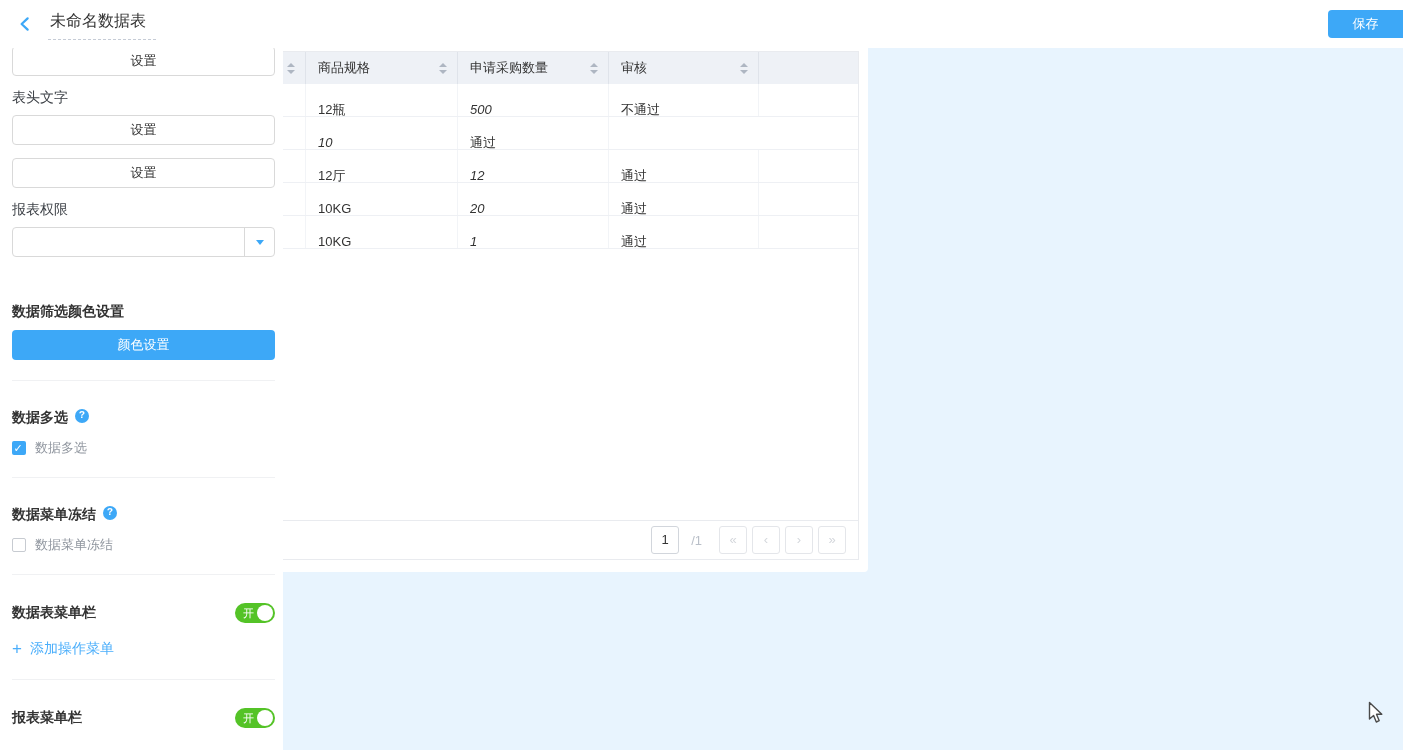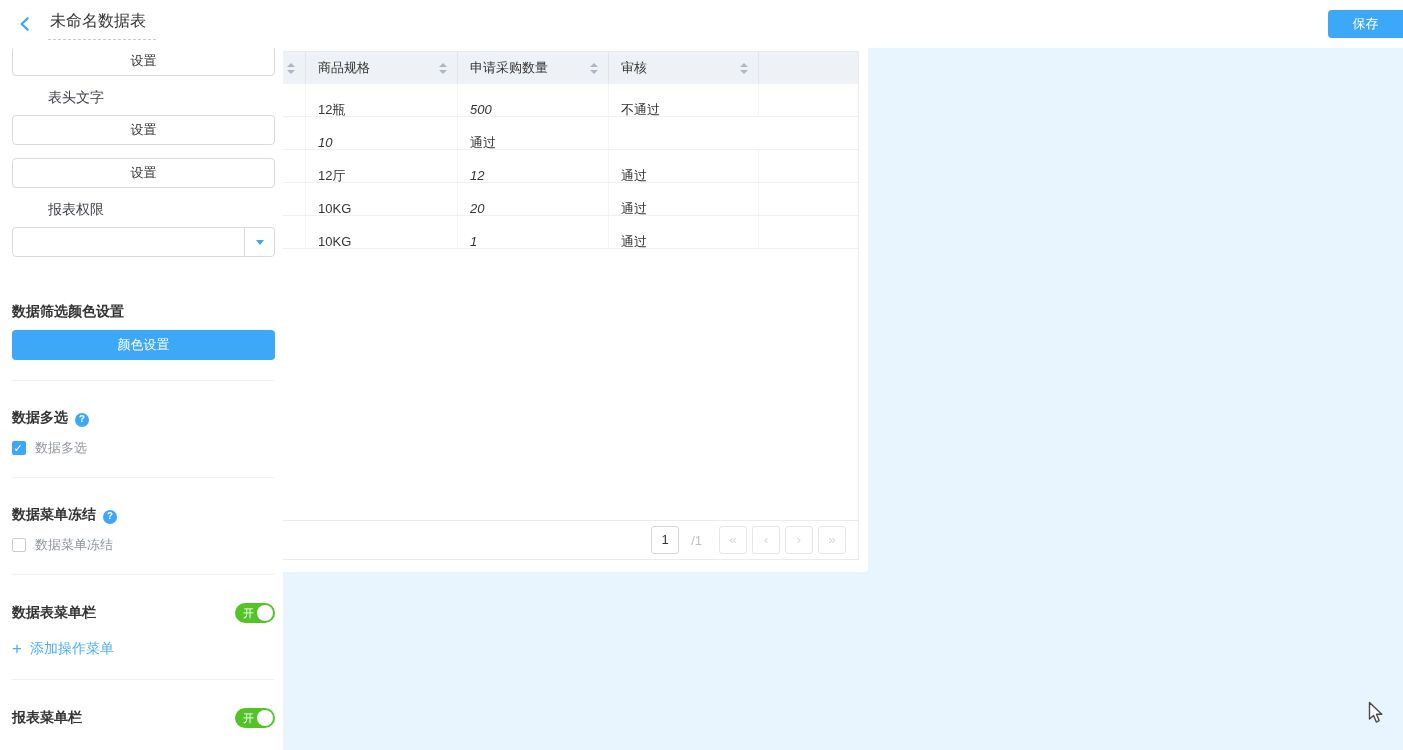--- a/index.html
+++ b/index.html
@@ -74,26 +74,26 @@
   .psize .val { padding:0 13px; line-height:26px; font-size:13px; color:#333; }
   .psize .arr { width:27px; border-left:1px solid #d9dce1; display:flex; align-items:center; justify-content:center; }
   .total { color:#9aa0a8; font-size:13px; margin-left:15px; }
   .pager { margin-left:auto; display:flex; align-items:center; gap:5px; }
   .pageno { width:28px; height:28px; border:1px solid #d2d6dc; border-radius:3px; text-align:center; line-height:26px; font-size:13px; color:#333; background:#fff; }
   .slash { color:#b9bfc8; font-size:13px; margin:0 12px 0 7px; }
   .navbtn { width:28px; height:28px; border:1px solid #e4e6ea; border-radius:3px; background:#fff; color:#d4d7dc; font-size:13px; text-align:center; line-height:25px; cursor:default; }
 
   
   #rp { left:1120; top:45; width:283px; height:760px; border-radius:6px 0 0 0; padding:20px 8px 0 12px; }
-  .rlabel { font-size:14px; color:#3c4046; margin-bottom:8px;margin-left:36px; }
+  .rlabel { font-size:14px; color:#3c4046; margin-bottom:8px; }
   .rbtn { width:100%; height:30px; border:1px solid #d9d9d9; border-radius:4px; background:#fff; font-size:13px; color:#333; margin-bottom:13px; cursor:pointer; display:block; }
   .rselect { height:30px; border:1px solid #d9d9d9; border-radius:4px; display:flex; background:#fff; cursor:pointer; }
   .rselect .rsv { flex:1; }
   .rselect .rsa { width:30px; border-left:1px solid #d9d9d9; display:flex; align-items:center; justify-content:center; }
-  .rtitle { font-weight:bold; font-size:14px; color:#333; display:flex; align-items:flex-end; gap:7px;font-family:Liberation Mono, monospace; }
+  .rtitle { font-weight:bold; font-size:14px; color:#333; display:flex; align-items:flex-start; gap:7px;font-family:Liberation Mono, monospace; }
   .primary-btn { width:100%; height:30px; background:#3da8f7; color:#fff; border:none; border-radius:4px; font-size:13px; cursor:pointer; display:block; }
   .divider { height:1px; background:#f0f1f3; margin:20px 0 28px; }
   .help { width:14px; height:14px; border-radius:50%; background:#3da8f7; color:#fff; font-size:10px; line-height:14px; text-align:center; cursor:pointer; flex-shrink:0; }
   .chk-row { display:flex; align-items:center; gap:9px; margin:12px 0 14px; font-size:13px; color:#8f959e; cursor:pointer; }
   .cb { width:14px; height:14px; border-radius:2px; flex-shrink:0; position:relative; }
   .cb.on { background:#3da8f7; }
   .cb.on::after { content:"✓"; position:absolute; left:1.5px; top:0; color:#fff; font-size:11px; line-height:14px; }
   .cb.off { background:#fff; border:1px solid #c7cbd1; }
   .toggle-row { display:flex; align-items:center; justify-content:space-between; }
   .toggle { width:40px; height:20px; border-radius:10px; background:#54c327; position:relative; color:#fff; font-size:11px; line-height:20px; padding-left:8px; cursor:pointer; flex-shrink:0; }

